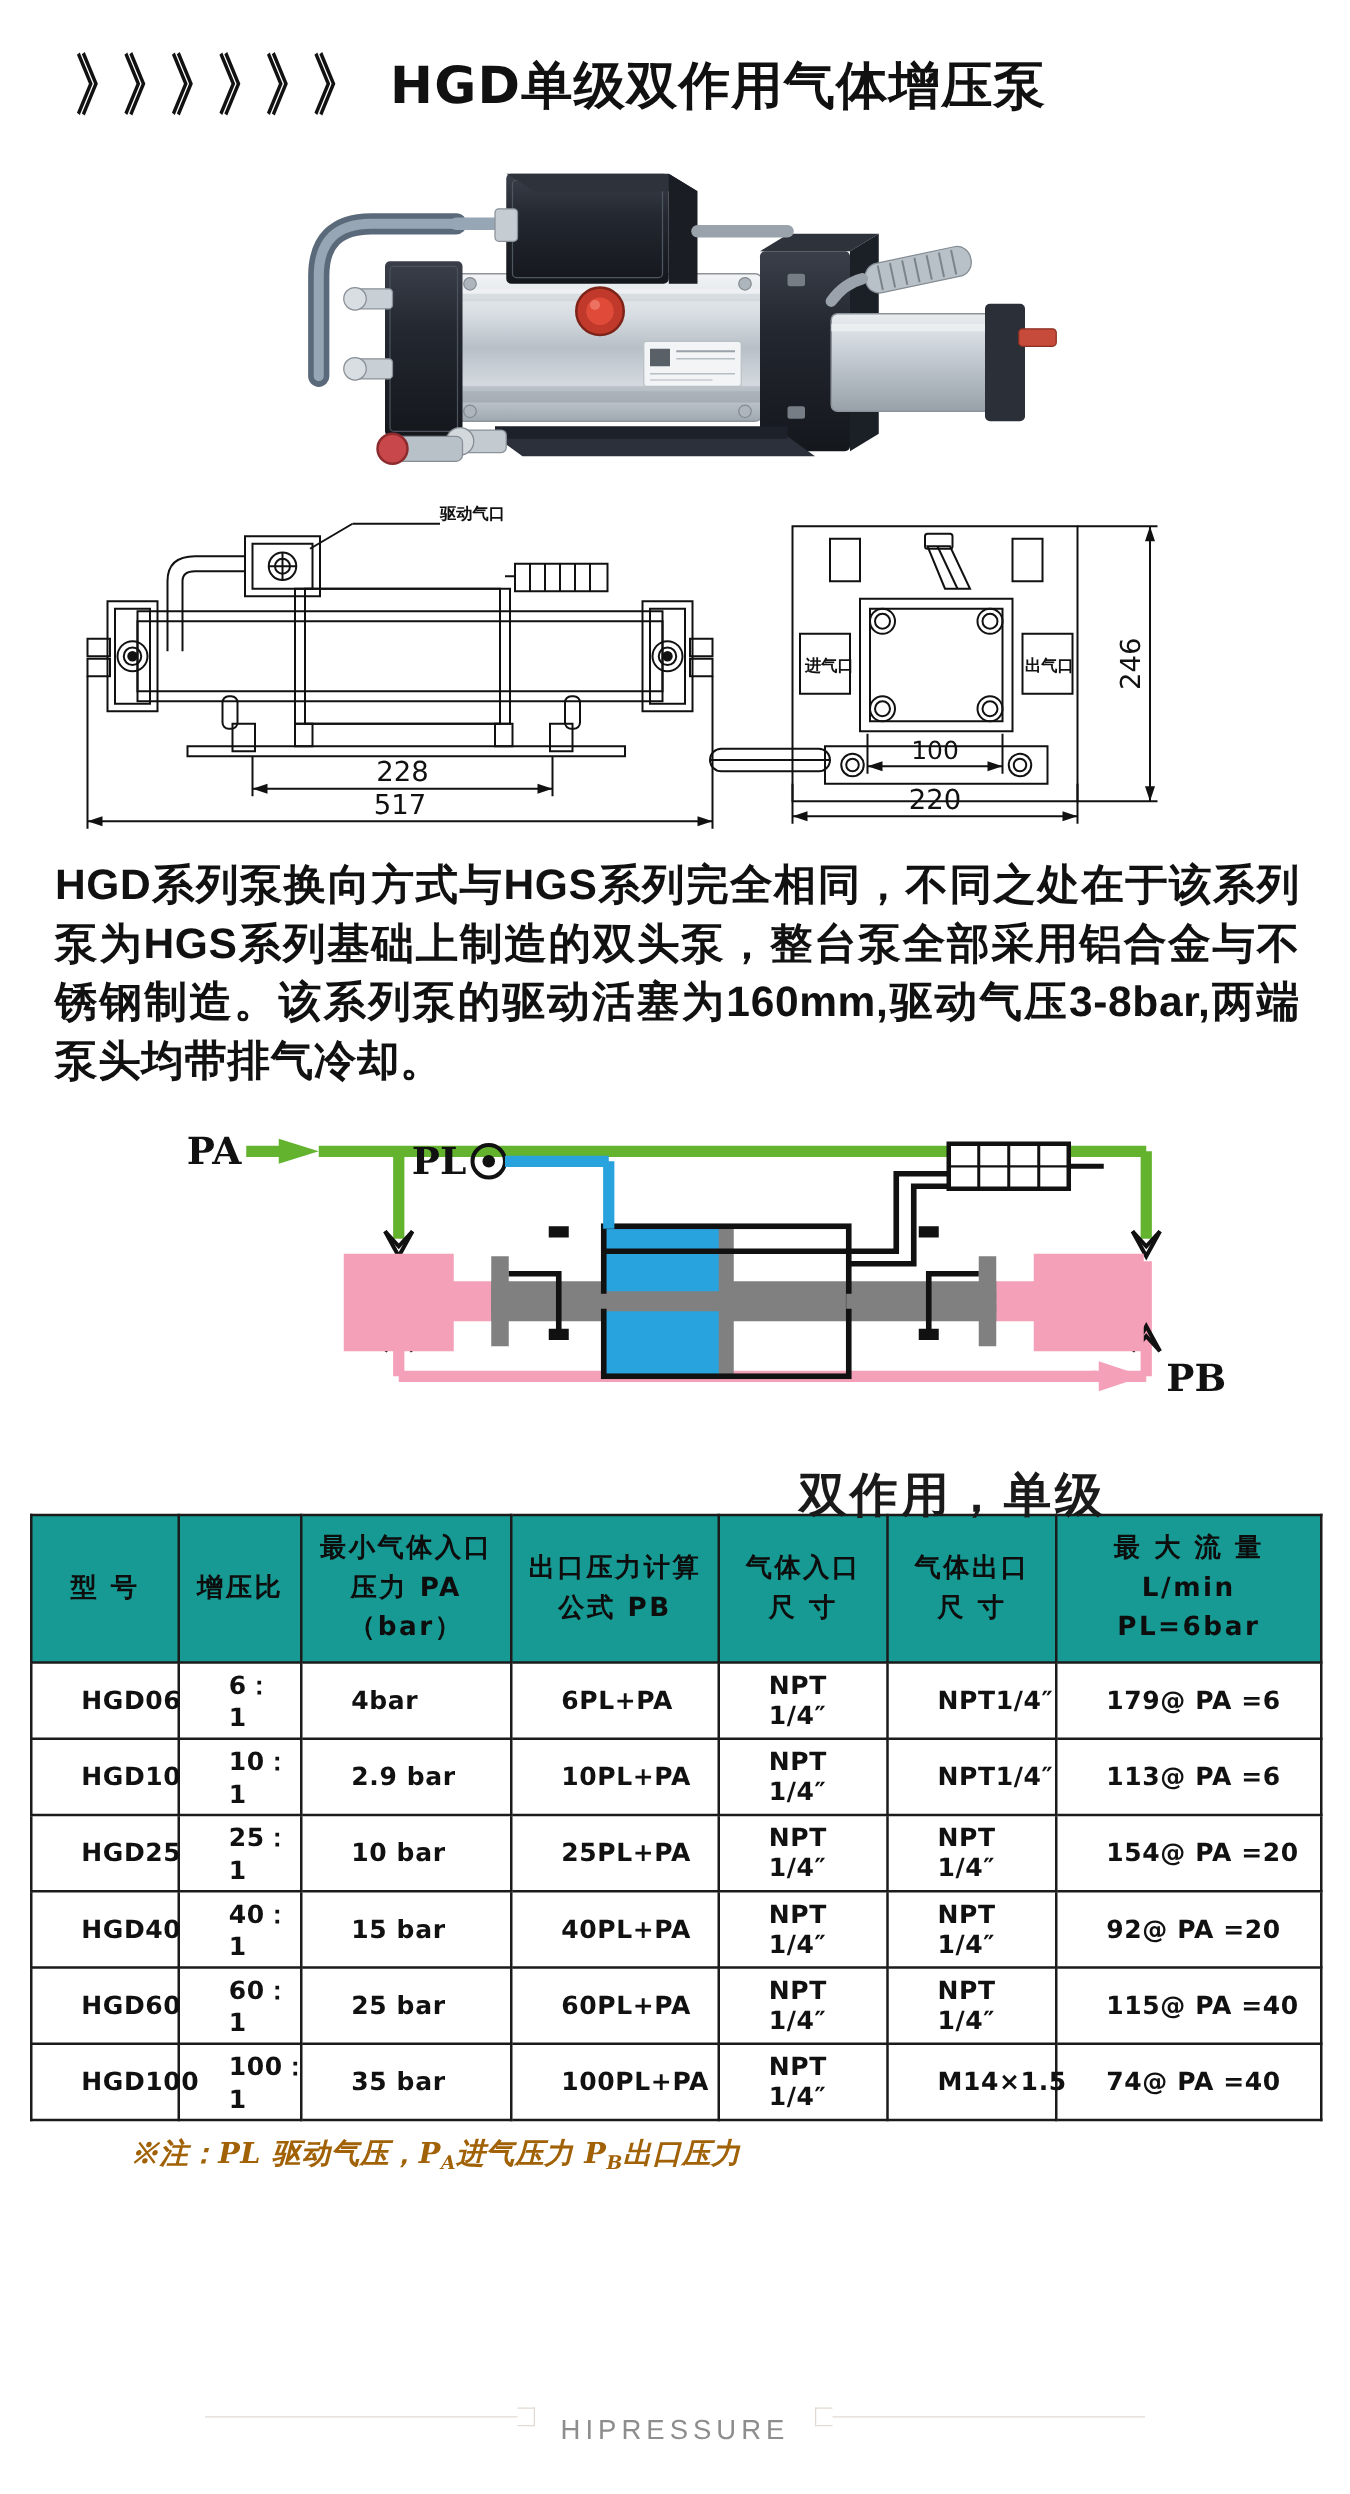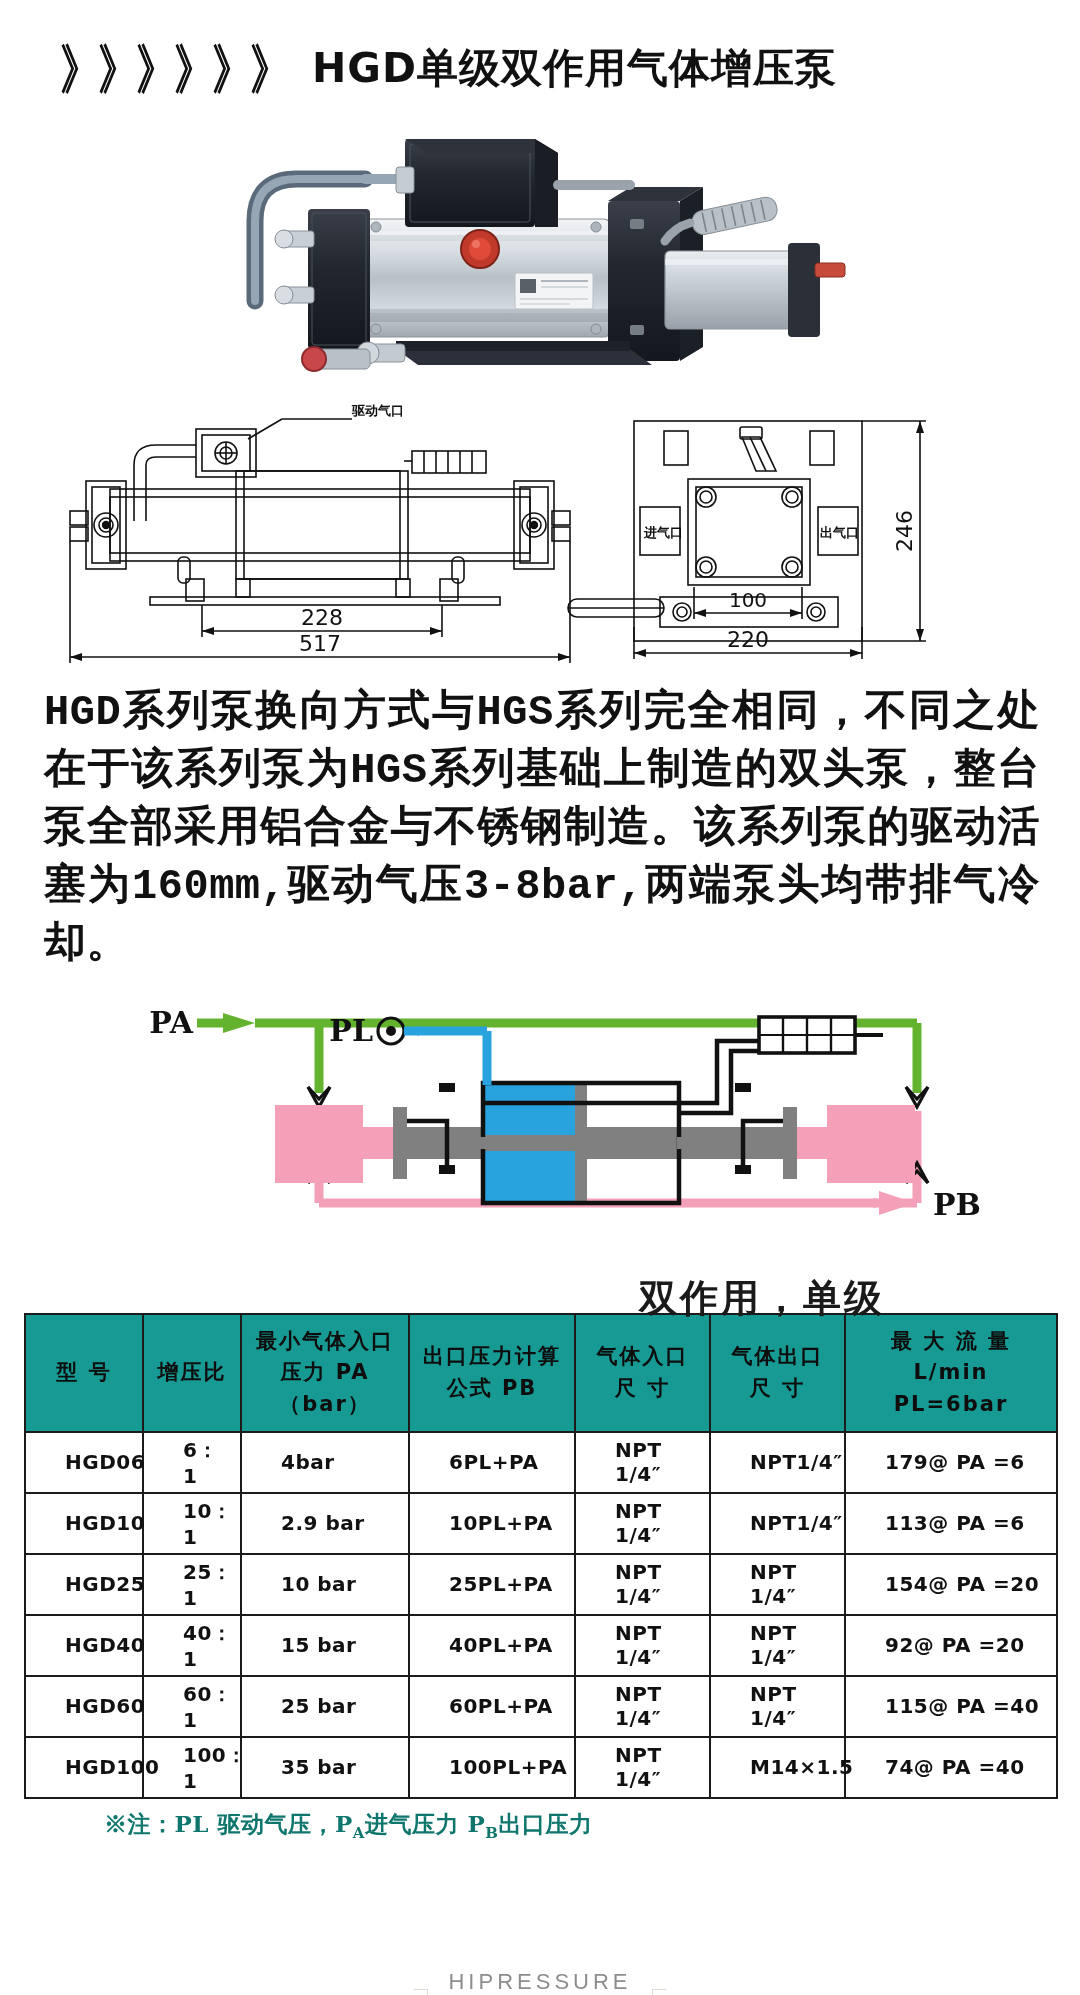--- a/index.html
+++ b/index.html
@@ -44,26 +44,26 @@
   .drawing-wrap{
     width:892px; height:270px;
     position:relative;
     text-align:right;
   }
   .drawing-svg{ display:block; }
 
   
   .paragraph{
     margin:14px 40px 0 44px;
-    font-size:42px;
+    font-size:34px;
     line-height:1.38;
     font-weight:700;
     letter-spacing:0.5px;
     color:#111;
-    font-family:Liberation Mono, monospace;
+    font-family:Liberation Sans, sans-serif;
     text-align:justify;
   }
 
   
   .schematic-wrap{
     width:868px; height:300px;
     position:relative;
     margin-top:12px;
     margin-left:17px;
   }
@@ -115,31 +115,32 @@
   
   col.c0{width:118px;} col.c1{width:98px;} col.c2{width:168px;}
   col.c3{width:166px;} col.c4{width:135px;} col.c5{width:135px;}
   col.c6{width:212px;}
 
   .tbl-note{
     margin:10px 0 0 80px;
     font-size:23px;
     font-weight:700;
     font-family:"DejaVu Serif", serif;
-    color:#0f766e;
+    color:#a16207;
     letter-spacing:0.5px;
+    font-style:italic;
   }
   .tbl-note sub{ font-size:15px; }
 
   
   .footer{
     position:absolute;
     left:0; bottom:0;
     width:1080px; height:64px;
-    display:flex; align-items:flex-end; justify-content:center;
+    display:flex; align-items:flex-start; justify-content:center;
     gap:0;
   }
   .footer-line{
     height:1px; background:#e2d9d2; flex:0 0 250px;
     position:relative; top:2px;
   }
   .footer-line.l::after{
     content:""; position:absolute; right:-14px; top:-7px;
     width:13px; height:13px; border:1px solid #e2d9d2; border-left:none;
   }

